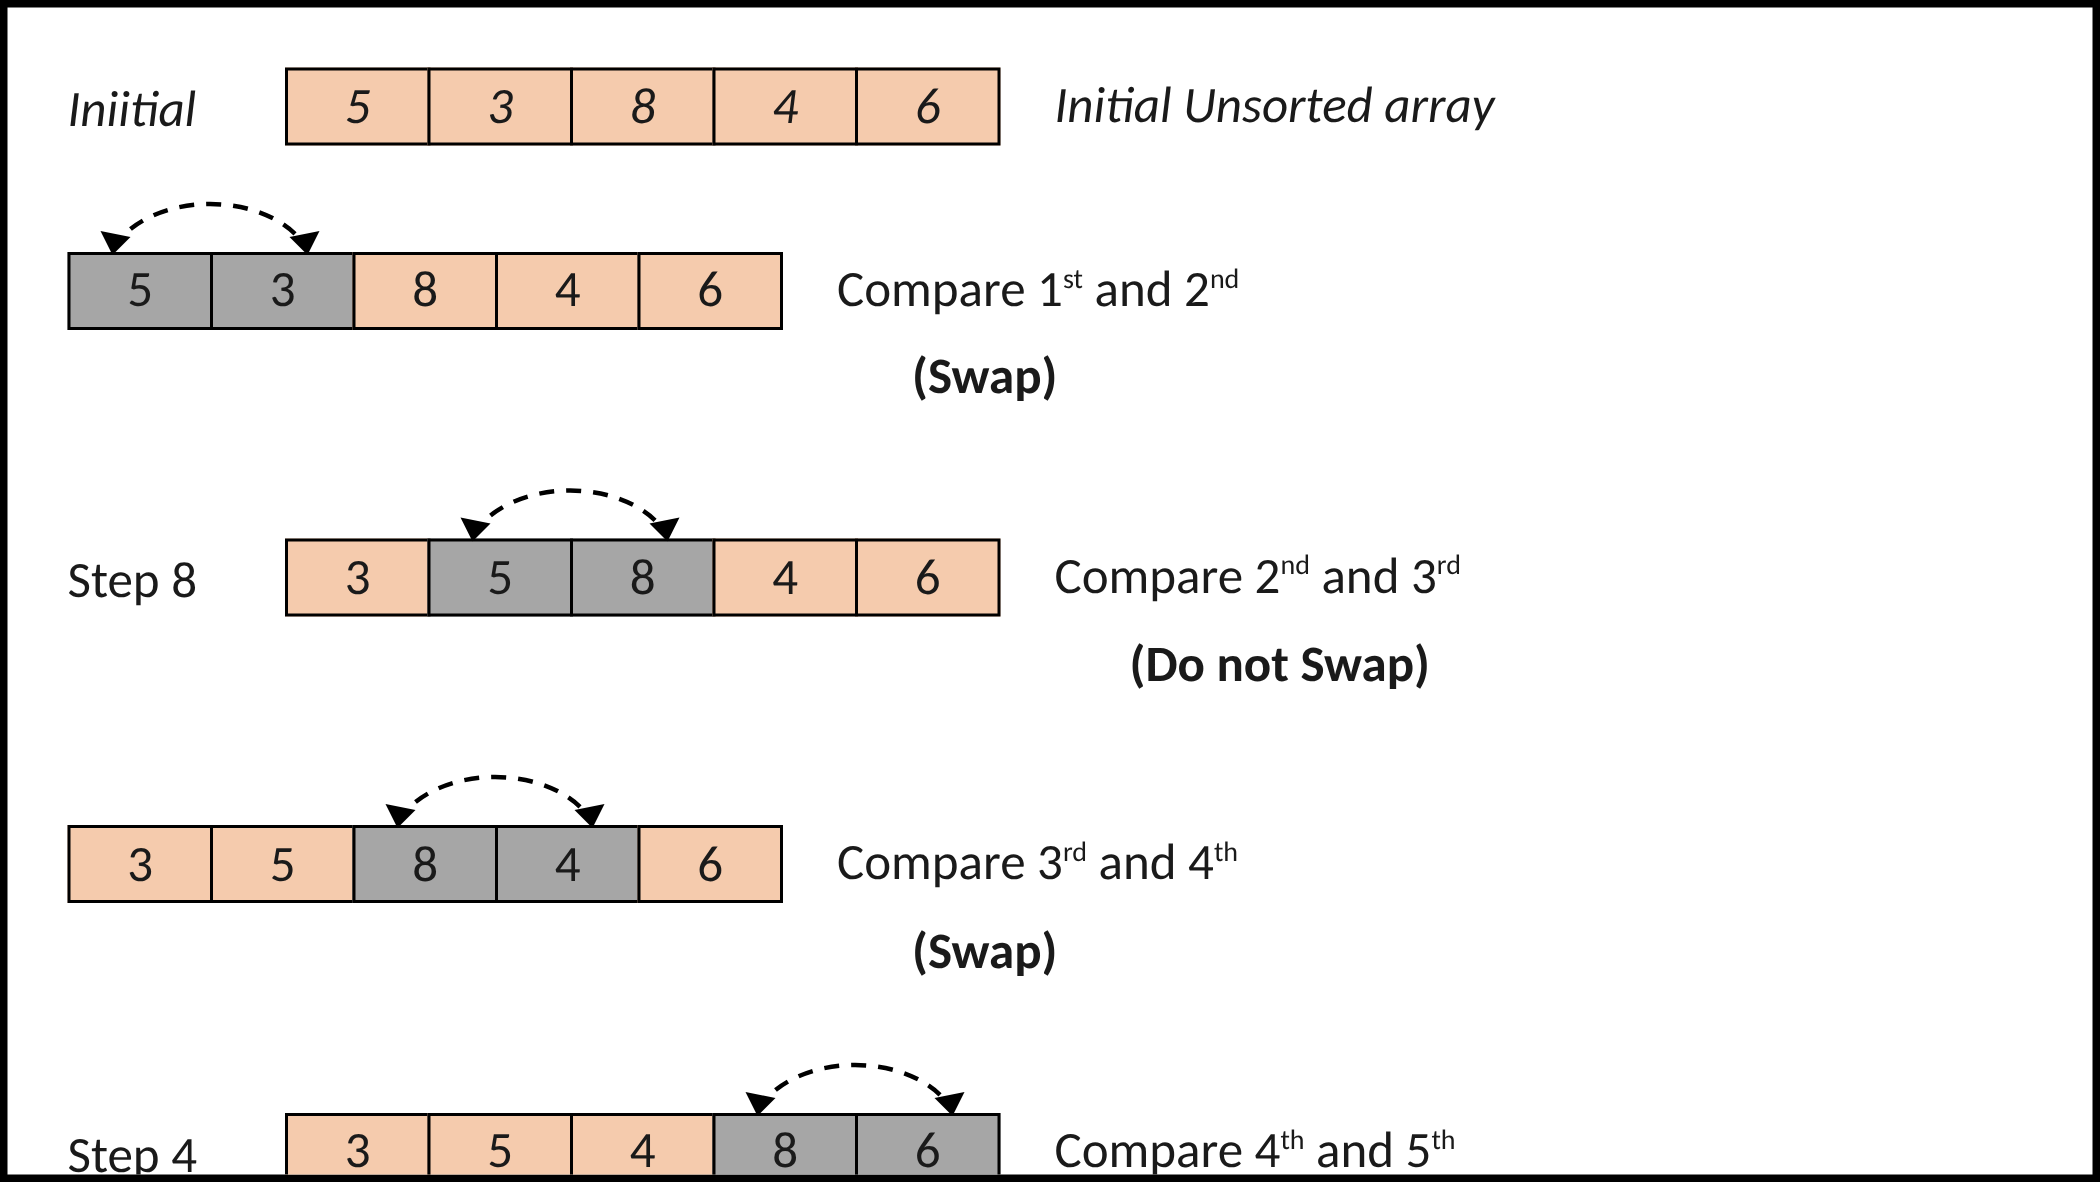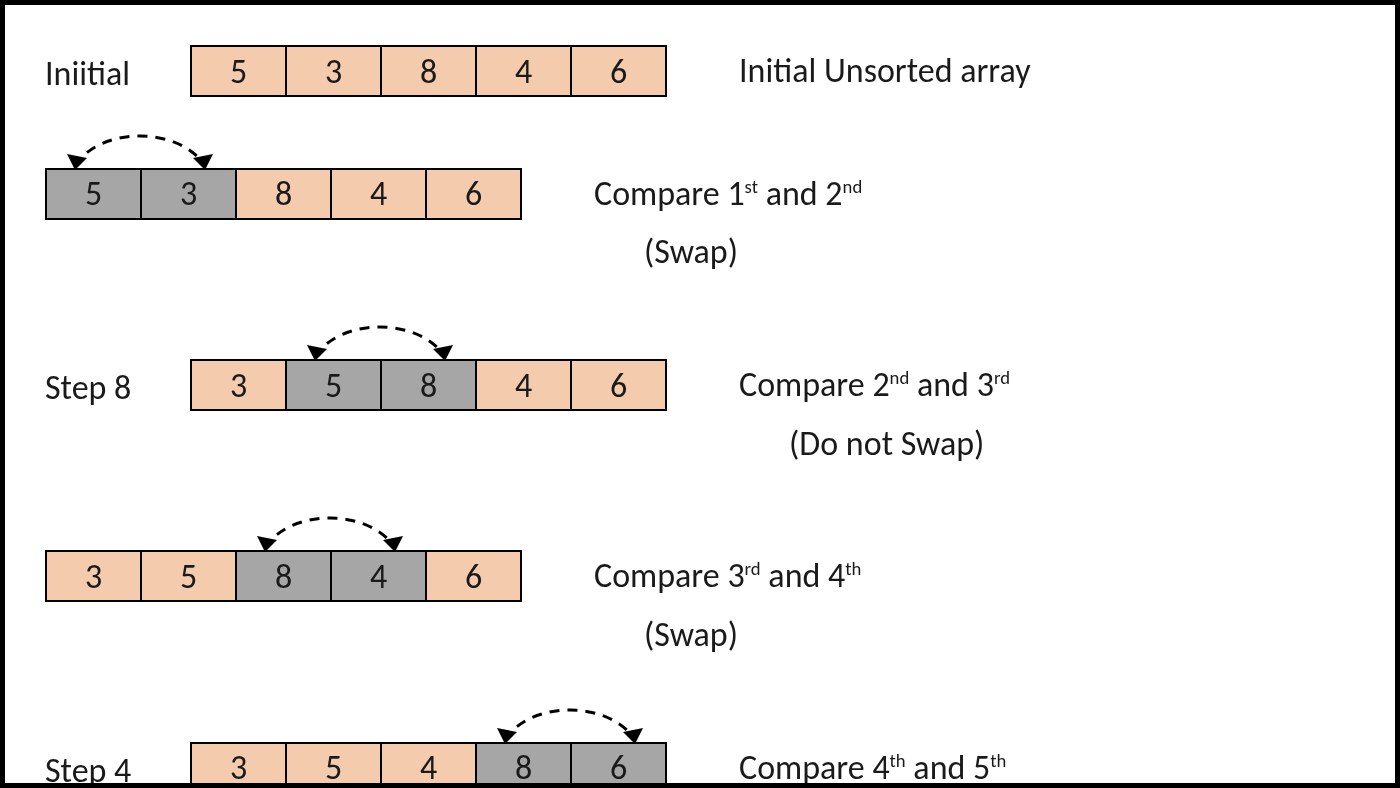--- a/index.html
+++ b/index.html
@@ -14,21 +14,21 @@
   }
   .container {
     padding: 40px 40px 10px 40px;
   }
   .row {
     display: flex;
     align-items: flex-start;
     margin-bottom: 12px;
     position: relative;
   }
-  .row.initial-row { margin-bottom: 70px; }
+  .row.initial-row { margin-bottom: 70px; font-style: italic; }
   .row.step-row { margin-bottom: 80px; }
   .row.step-row:last-child { margin-bottom: 10px; }
 
   .label-col {
     width: 145px;
     flex: 0 0 145px;
     font-size: 34px;
     color: #1a1a1a;
     padding-top: 8px;
   }
@@ -47,27 +47,27 @@
     justify-content: center;
     font-size: 34px;
     color: #1a1a1a;
   }
   .cell:first-child { margin-left: 0; }
   .cell.peach { background: #f5cbad; }
   .cell.grey  { background: #a6a6a6; }
 
   .desc-col {
     flex: 1;
-    padding-left: 72px;
+    padding-left: 36px;
     font-size: 34px;
     color: #1a1a1a;
     line-height: 1.55;
   }
   .desc-col sup { font-size: 0.55em; vertical-align: super; }
-  .desc-sub { display: block; padding-left: 50px; margin-top: 6px; }
+  .desc-sub { display: block; padding-left: 50px; margin-top: 6px; font-weight: bold; }
 
   .swap-arrow {
     position: absolute;
     top: -48px;
     width: 190px;
     height: 50px;
     pointer-events: none;
   }
 </style>
 </head>

